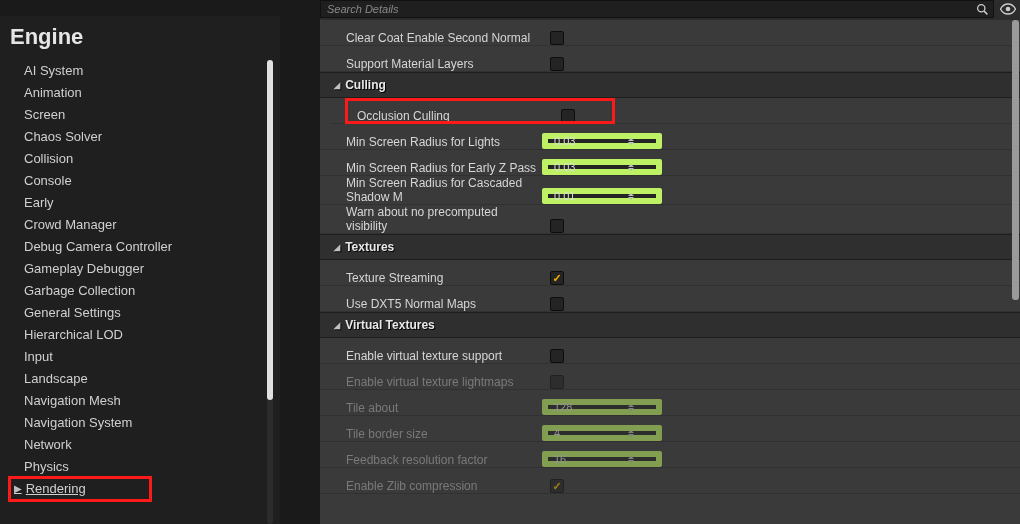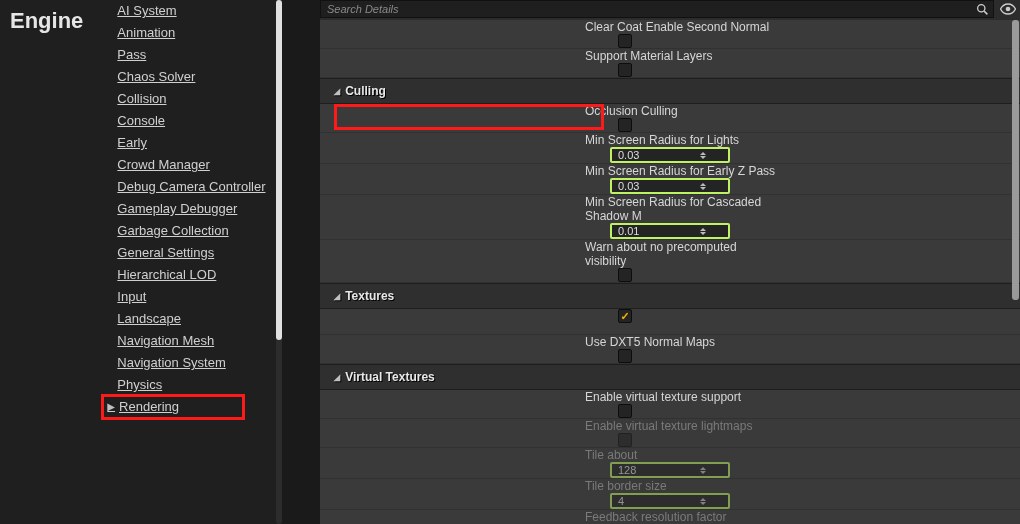--- a/index.html
+++ b/index.html
@@ -1,23 +1,23 @@
 <!DOCTYPE html>
 <html><head>
 <meta charset="utf-8">
 <style>
   * { box-sizing: border-box; margin: 0; padding: 0; }
   html, body { width: 1020px; height: 524px; overflow: hidden; font-family: "Segoe UI", Arial, sans-serif; background: #1a1a1a; color: #dcdcdc; font-size: 12px; }
   .app { display: flex; width: 100%; height: 100%; }
 
   
-  .sidebar { width: 280px; background: #1f1f1f; display: flex; flex-direction: row; }
+  .sidebar { width: 280px; background: #1f1f1f; display: flex; flex-direction: column; margin-top: 16px; }
   .sidebar-title { font-size: 22px; font-weight: 600; color: #e6e6e6; padding: 8px 10px 10px 10px; }
   .sidebar-list { position: relative; flex: 1; padding-left: 24px; padding-right: 24px; }
-  .sidebar-item { font-size: 13px; color: #d0d0d0; text-decoration: underline; padding: 3px 0 4px 0; cursor: pointer; white-space: nowrap; }
+  .sidebar-item { font-size: 13px; color: #d0d0d0; padding: 3px 0 4px 0; cursor: pointer; white-space: nowrap; }
   .sidebar-item.active { display: flex; align-items: center; margin-left: -14px; text-decoration: underline; }
   .sidebar-item.active .tri { margin-right: 4px; font-size: 10px; color: #bfbfbf; }
   .sidebar-scroll { position: absolute; right: 2px; top: 0; width: 16px; height: 100%; }
   .sidebar-scroll .track { position: absolute; right: 5px; top: 0; width: 6px; height: 100%; background: #2c2c2c; border-radius: 3px; }
   .sidebar-scroll .thumb { position: absolute; right: 5px; top: 0; width: 6px; height: 340px; background: #e0e0e0; border-radius: 3px; }
   .highlight-red { outline: 3px solid #ff1a1a; outline-offset: -1px; }
 
   
   .main { flex: 1; display: flex; flex-direction: column; background: #3a3a3a; margin-left: 40px; }
   .search-row { display: flex; align-items: center; gap: 4px; padding: 0 2px 2px 0; background: #2c2c2c; }
@@ -25,68 +25,69 @@
   .search-box input { flex: 1; background: transparent; border: none; color: #aaa; font-size: 11px; padding: 2px 22px 2px 6px; height: 100%; }
   .search-box input::placeholder { color: #8a8a8a; font-style: italic; }
   .search-icon { position: absolute; right: 4px; top: 2px; color: #ccc; }
   .eye-btn { width: 20px; height: 18px; display: flex; align-items: center; justify-content: center; color: #ccc; cursor: pointer; }
 
   .details { flex: 1; overflow: hidden; position: relative; }
 
   .section-header { background: #2f2f2f; padding: 5px 8px 5px 14px; border-top: 1px solid #1e1e1e; border-bottom: 1px solid #1e1e1e; font-size: 12px; color: #e8e8e8; font-weight: 700; text-shadow: 1px 1px 0 #000; display: flex; align-items: center; }
   .section-header .tri { margin-right: 5px; font-size: 9px; color: #c0c0c0; }
 
-  .prop-row { display: flex; align-items: center; min-height: 26px; background: #3a3a3a; border-bottom: 1px solid #313131; padding-left: 0; flex-direction: column; }
+  .prop-row { display: flex; align-items: flex-end; min-height: 26px; background: #3a3a3a; border-bottom: 1px solid #313131; padding-left: 0; }
   .prop-label { width: 222px; font-size: 12px; color: #d6d6d6; padding-left: 26px; }
   .prop-label.disabled { color: #7a7a7a; }
   .prop-value { width: 120px; display: flex; align-items: center; }
 
   .checkbox { width: 14px; height: 14px; background: #242424; border: 1px solid #0d0d0d; border-radius: 2px; display: inline-flex; align-items: center; justify-content: center; margin-left: 8px; cursor: pointer; }
   .checkbox.checked::after { content: "✓"; font-size: 11px; color: #f0b000; line-height: 1; font-weight: 700; }
   .checkbox.disabled { opacity: .55; cursor: default; }
 
-  .spinbox { display: flex; align-items: center; background: #242424; border: 2px solid #bef264; border-radius: 2px; height: 16px; width: 128px; padding: 0 20px 0 6px; justify-content: space-between; }
+  .spinbox { display: flex; align-items: center; background: #242424; border: 6px solid #bef264; border-radius: 2px; height: 16px; width: 128px; padding: 0 20px 0 6px; justify-content: space-between; }
   .spinbox span { color: #ddd; font-size: 11px; }
   .spinbox .spin-handle { width: 10px; height: 10px; display: flex; flex-direction: column; justify-content: center; align-items: center; }
   .spin-handle::before { content: ""; border-left: 3px solid transparent; border-right: 3px solid transparent; border-bottom: 3px solid #bbb; margin-bottom: 1px; }
   .spin-handle::after  { content: ""; border-left: 3px solid transparent; border-right: 3px solid transparent; border-top: 3px solid #bbb; }
   .spinbox.disabled { opacity: .55; }
 
-  .row-highlight-wrap { position: relative; }
+  .row-highlight-wrap { position: relative; margin-left: 11px; }
   .row-highlight { position: absolute; pointer-events: none; border: 3px solid #ff1a1a; }
 
   .main-scroll-thumb { position: absolute; right: 1px; top: 0; width: 7px; height: 280px; background: #9a9a9a; border-radius: 3px; }
 
   svg { display: block; }
 </style>
 </head>
 <body>
 
 <div class="app">
 
   <div class="sidebar">
     <div class="sidebar-title">Engine</div>
     <div class="sidebar-list" id="sidebar-list">
       <div class="sidebar-item"><span>AI System</span></div>
         <div class="sidebar-item"><span>Animation</span></div>
-        <div class="sidebar-item"><span>Pass</span></div>
+        <div class="sidebar-item"><span>Screen</span></div>
         <div class="sidebar-item"><span>Chaos Solver</span></div>
         <div class="sidebar-item"><span>Collision</span></div>
         <div class="sidebar-item"><span>Console</span></div>
         <div class="sidebar-item"><span>Early</span></div>
         <div class="sidebar-item"><span>Crowd Manager</span></div>
         <div class="sidebar-item"><span>Debug Camera Controller</span></div>
         <div class="sidebar-item"><span>Gameplay Debugger</span></div>
         <div class="sidebar-item"><span>Garbage Collection</span></div>
         <div class="sidebar-item"><span>General Settings</span></div>
         <div class="sidebar-item"><span>Hierarchical LOD</span></div>
         <div class="sidebar-item"><span>Input</span></div>
         <div class="sidebar-item"><span>Landscape</span></div>
         <div class="sidebar-item"><span>Navigation Mesh</span></div>
         <div class="sidebar-item"><span>Navigation System</span></div>
+        <div class="sidebar-item"><span>Network</span></div>
         <div class="sidebar-item"><span>Physics</span></div>
         <div class="sidebar-item active highlight-red" style="padding-left: 4px; width: 140px;">
           <span class="tri">▶</span>
           <span>Rendering</span>
         </div>
         <div class="sidebar-scroll">
         <div class="track"></div>
         <div class="thumb"></div>
       </div>
     </div>
@@ -166,20 +167,21 @@
           <div class="prop-label">Warn about no precomputed visibility</div>
           <div class="prop-value">
             <div class="checkbox"></div>
           </div>
         </div>
         <div class="section-header">
           <span class="tri" style="font-size: 8px;">◢</span>
           <span>Textures</span>
         </div>
         <div class="prop-row">
+          <div class="prop-label">Texture Streaming</div>
           <div class="prop-value">
             <div class="checkbox checked"></div>
           </div>
         </div>
         <div class="prop-row">
           <div class="prop-label">Use DXT5 Normal Maps</div>
           <div class="prop-value">
             <div class="checkbox"></div>
           </div>
         </div>

